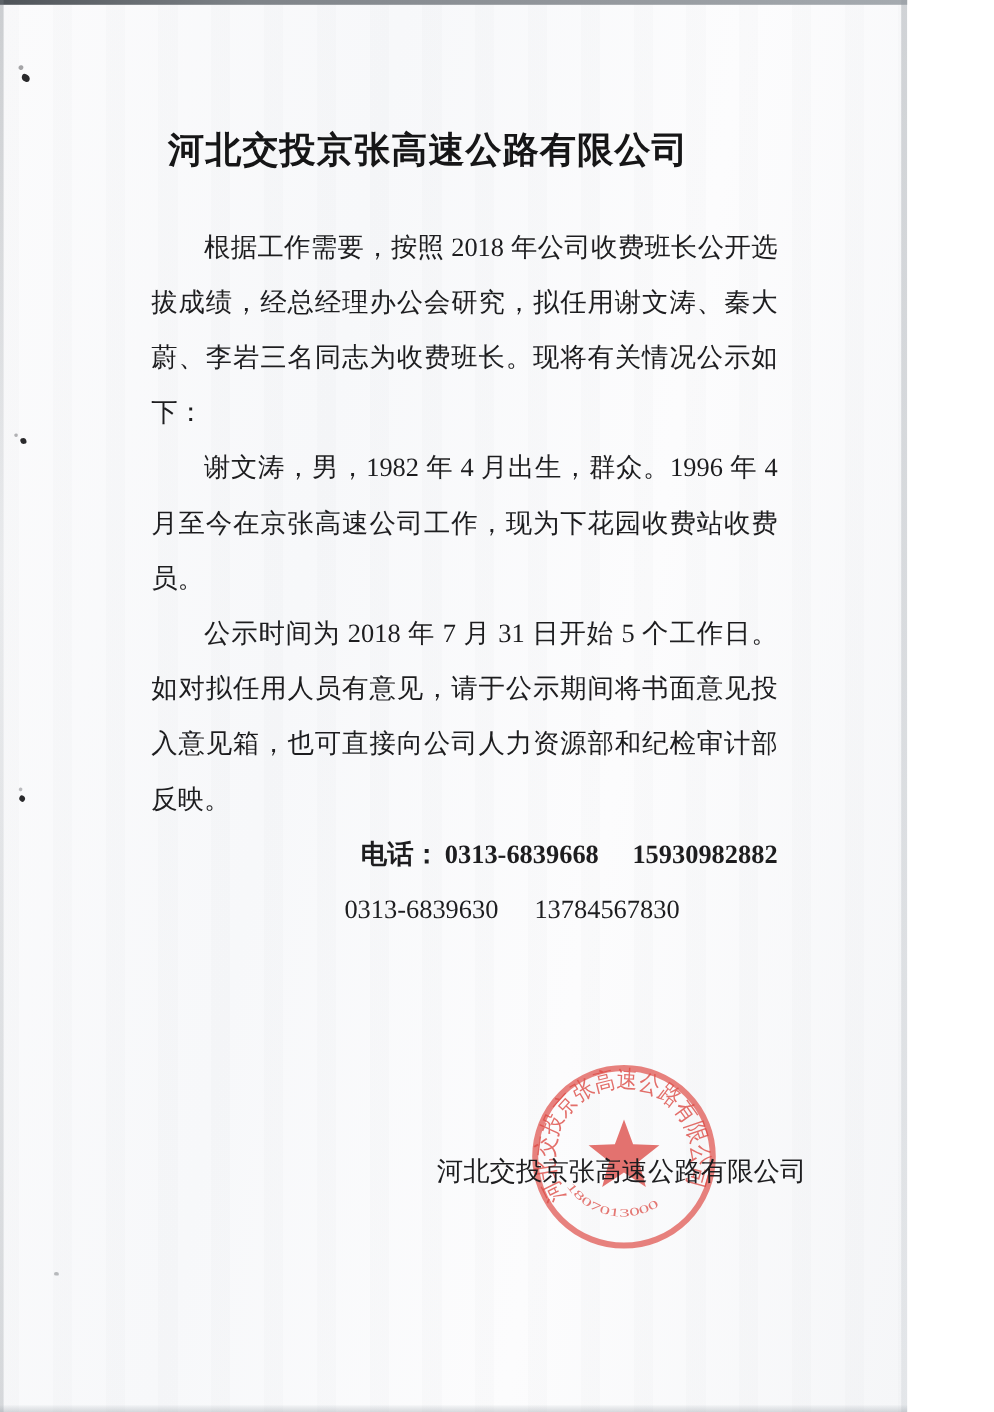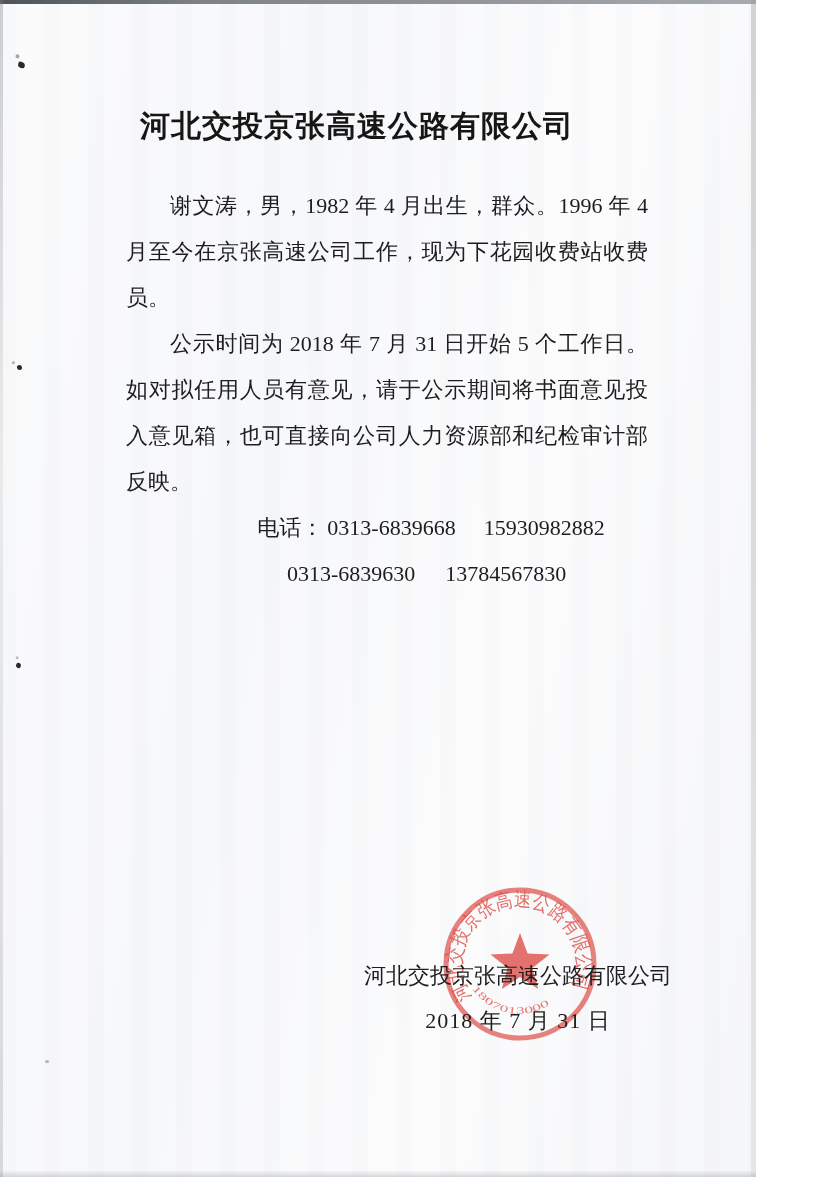--- a/index.html
+++ b/index.html
@@ -43,21 +43,21 @@
     font-size:30px;line-height:50px;
     letter-spacing:1px;
   }
   
   .content{
     margin:32px 108px 0 126px;
     font-size:22px;line-height:46px;color:#1d1d1f;
     text-align:justify;text-justify:inter-character;
   }
   .content p{margin:0;text-indent:2em;}
-  .phone-line{margin:0;text-indent:0;padding-left:44px;text-align:center;}
+  .phone-line{margin:0;text-indent:0;padding-left:44px;text-align:right;font-weight:bold;}
   .phone-line .num{margin-left:4px;}
   .phone-line .num + .num{margin-left:28px;}
   .phone-line2{margin:0;text-indent:0;padding-left:117px;text-align:left;}
   .phone-line2 .num + .num{margin-left:30px;text-align:center;}
 
   
   .sig-company{position:absolute;left:340px;top:961px;width:356px;text-align:center;
     font-size:22px;color:#1d1d1f;z-index:3;}
   .sig-date{position:absolute;left:340px;top:1006px;width:356px;text-align:center;
     font-size:22px;color:#1d1d1f;letter-spacing:1px;z-index:3;}
@@ -79,20 +79,21 @@
   <div class="speck s1"></div>
   <div class="speck s2"></div>
   <div class="speck s3"></div>
   <div class="speck s4"></div>
 
   <div class="title-block">
     <div>河北交投京张高速公路有限公司</div>
   </div>
 
   <div class="content">
+    <p>根据工作需要，按照 2018 年公司收费班长公开选拔成绩，经总经理办公会研究，拟任用谢文涛、秦大蔚、李岩三名同志为收费班长。现将有关情况公示如下：</p>
     <p>谢文涛，男，1982 年 4 月出生，群众。1996 年 4 月至今在京张高速公司工作，现为下花园收费站收费员。</p>
     <p>公示时间为 2018 年 7 月 31 日开始 5 个工作日。如对拟任用人员有意见，请于公示期间将书面意见投入意见箱，也可直接向公司人力资源部和纪检审计部反映。</p>
     <p class="phone-line"><span>电话：</span><span class="num">0313-6839668</span><span class="num">15930982882</span></p>
     <p class="phone-line2"><span class="num">0313-6839630</span><span class="num">13784567830</span></p>
   </div>
 
   <div class="seal">
     <svg width="170" height="170" viewBox="0 0 170 170">
       <defs>
         <path id="ringPath" d="M 36.5,117.3 A 58,58 0 1 1 131.5,117.3" fill="none"></path>
@@ -103,15 +104,14 @@
       <text font-size="20" fill="#dd4c46" opacity="0.8" font-family="Liberation Serif, serif">
         <textPath href="#ringPath" startOffset="0" textLength="242" lengthAdjust="spacingAndGlyphs">河北交投京张高速公路有限公司</textPath>
       </text>
       <text font-size="9.5" fill="#dd4c46" opacity="0.75" font-family="Liberation Serif, serif">
         <textPath href="#codePath" startOffset="6" textLength="88" lengthAdjust="spacingAndGlyphs">1807013000</textPath>
       </text>
     </svg>
   </div>
 
   <div class="sig-company">河北交投京张高速公路有限公司</div>
-  <div class="sig-date">2018 年 7 月 31 日</div>
 
 </div>
 
 </body></html>

